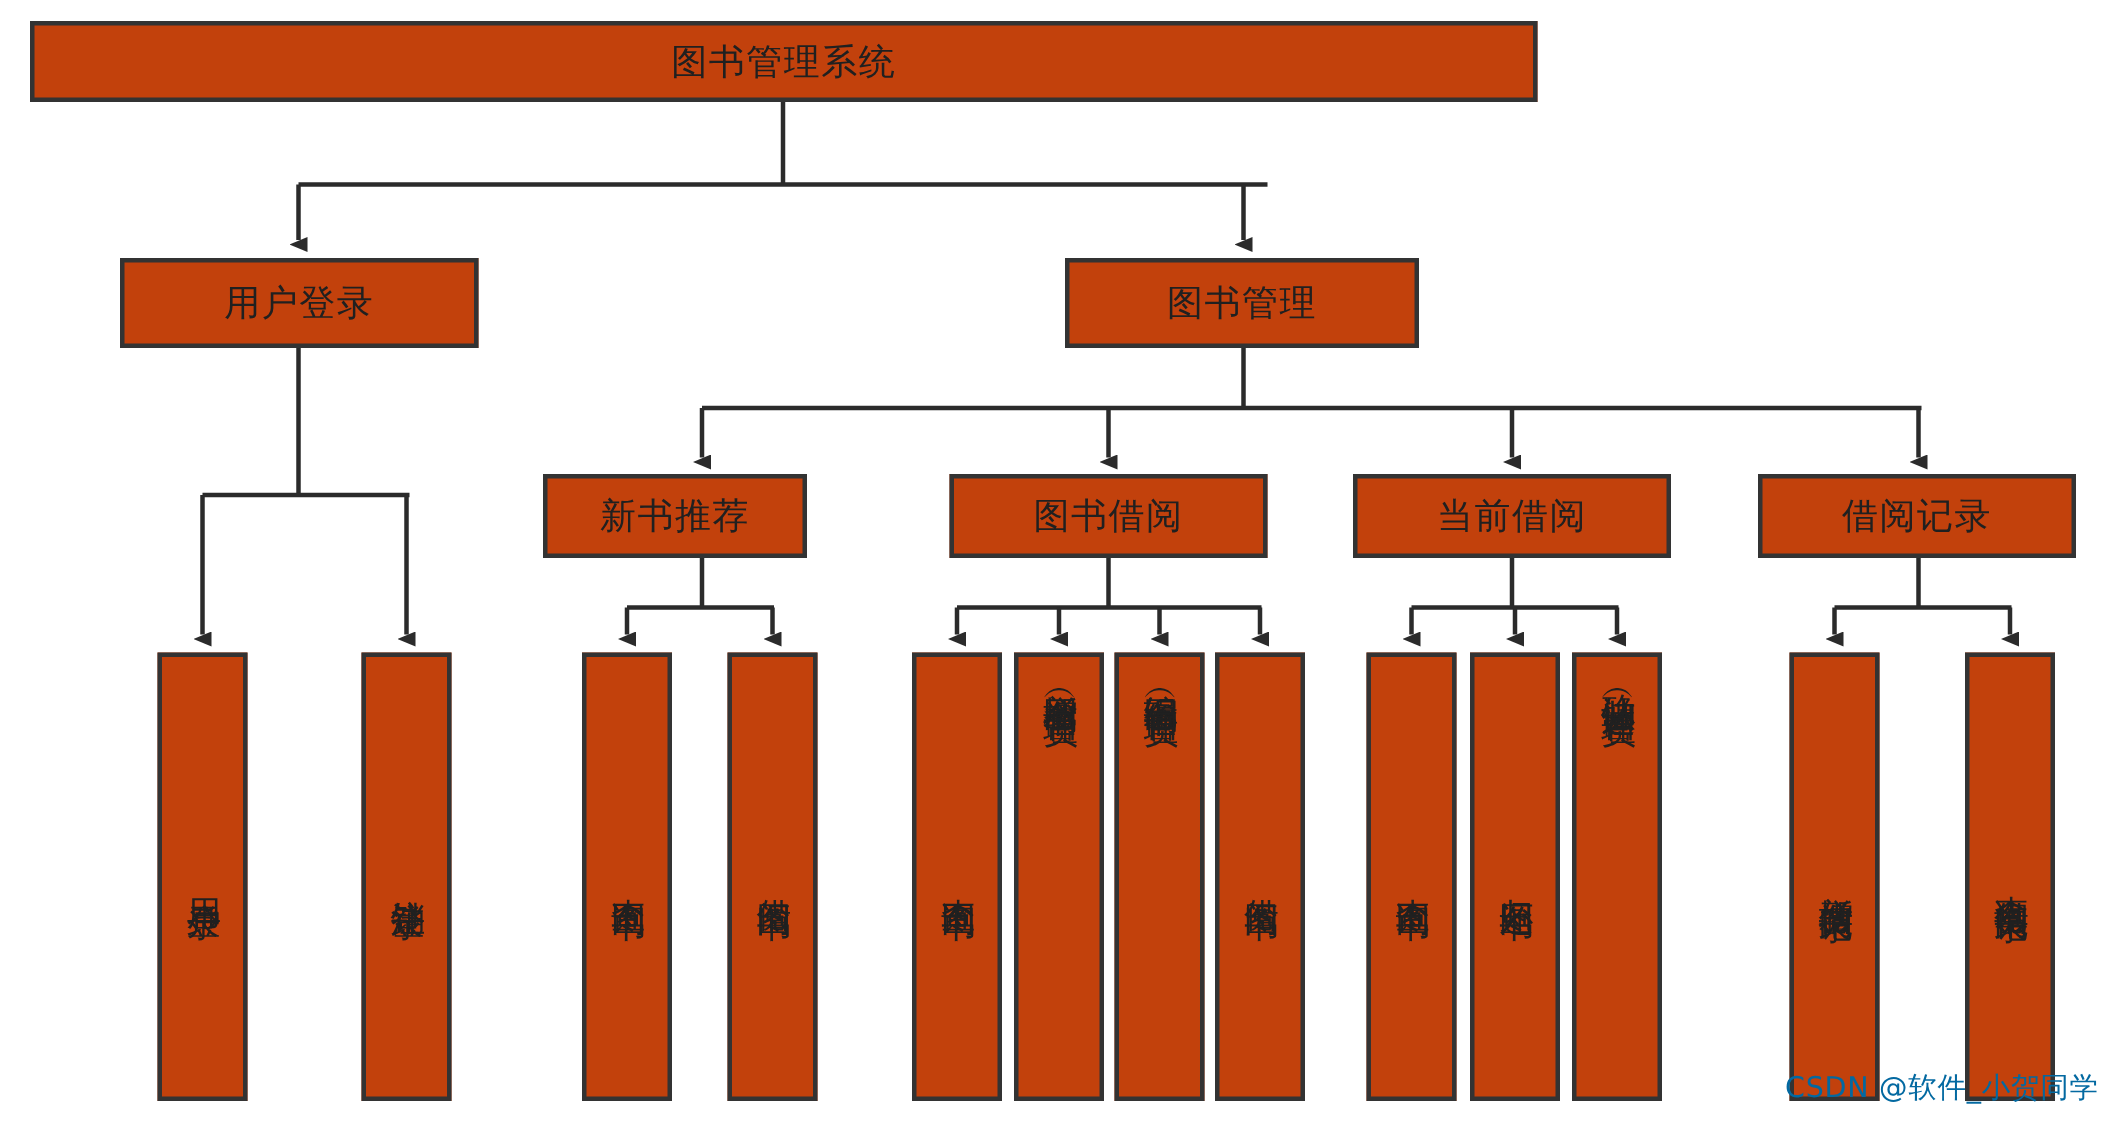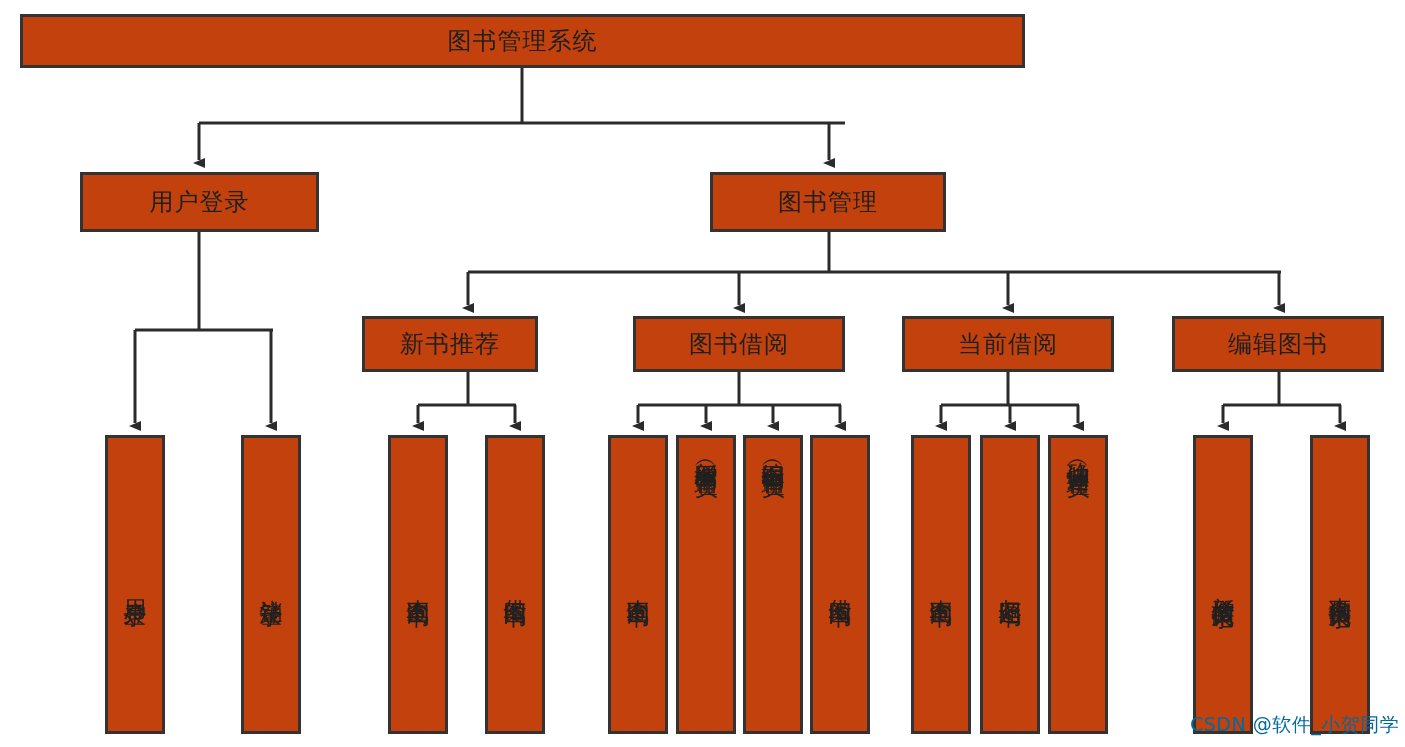--- a/index.html
+++ b/index.html
@@ -142,21 +142,21 @@
   <div class="node horizontal" style="left:362px; top:316px; width:176px; height:56px;">
     <span>新书推荐</span>
   </div>
   <div class="node horizontal" style="left:633px; top:316px; width:212px; height:56px;justify-content:center;">
     <span>图书借阅</span>
   </div>
   <div class="node horizontal" style="left:902px; top:316px; width:212px; height:56px;">
     <span>当前借阅</span>
   </div>
   <div class="node horizontal" style="left:1172px; top:316px; width:212px; height:56px;">
-    <span>编辑图书</span>
+    <span>借阅记录</span>
   </div>
 
   <div class="node vertical center-v" style="left:105px; top:435px; width:60px; height:299px;">
     <span class="vlabel">用户登录</span>
   </div>
   <div class="node vertical center-v" style="left:241px; top:435px; width:60px; height:299px;">
     <span class="vlabel">注销登录</span>
   </div>
 
   <div class="node vertical center-v" style="left:388px; top:435px; width:60px; height:299px;">

